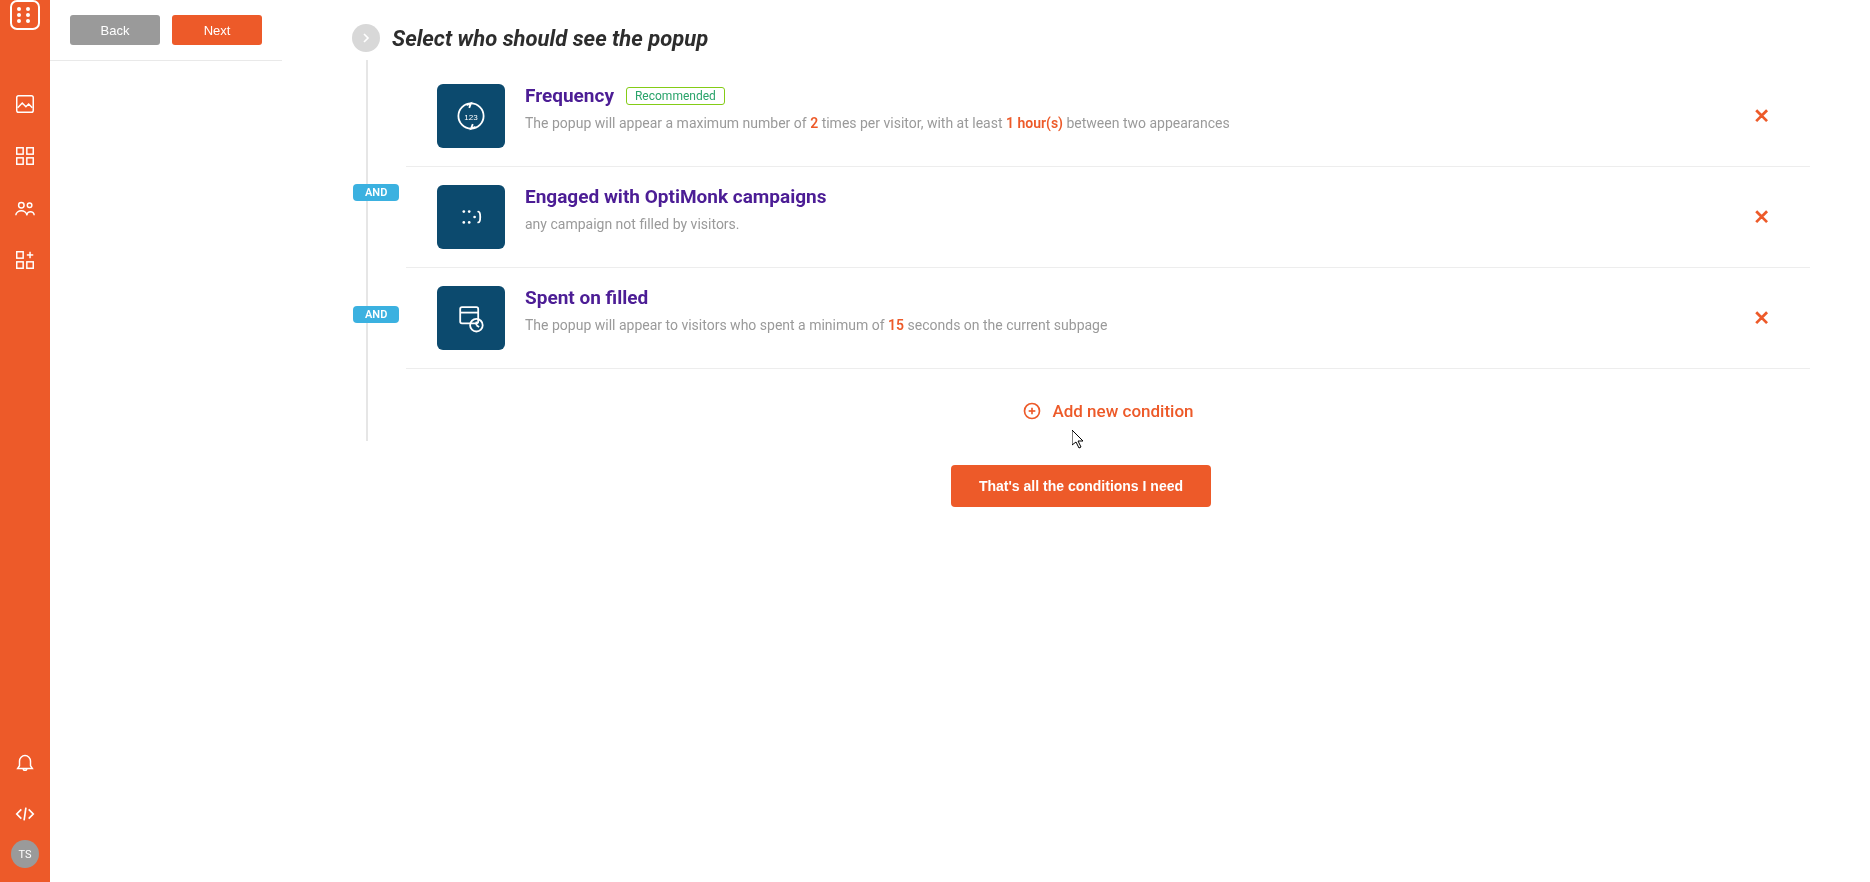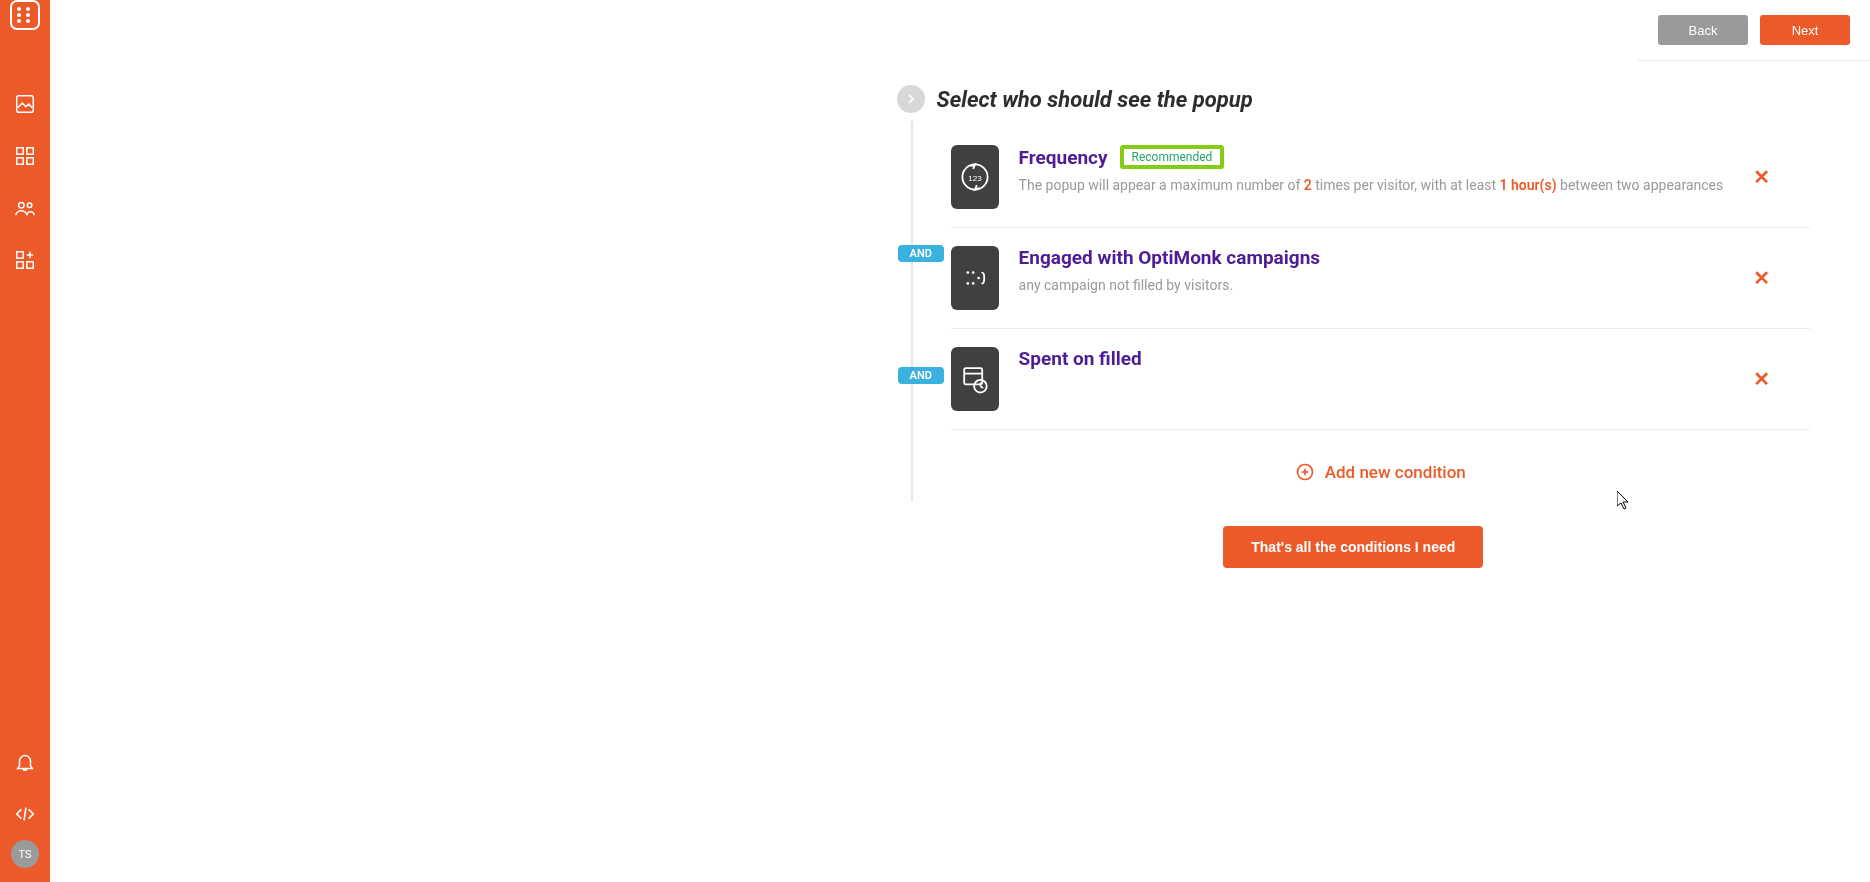--- a/index.html
+++ b/index.html
@@ -10,45 +10,45 @@
   .sidebar { width: 50px; background: #ed5a29; display: flex; flex-direction: column; align-items: center; padding-top: 0; flex-shrink: 0; }
   .logo { width: 30px; height: 30px; border: 2px solid #fff; border-radius: 7px; display: flex; align-items: center; justify-content: center; margin-bottom: 48px; }
   .logo-dots { width: 16px; height: 16px; display: grid; grid-template-columns: 1fr 1fr; grid-template-rows: 1fr 1fr 1fr; gap: 1.5px; }
   .logo-dots span { width: 4px; height: 4px; background: #fff; border-radius: 50%; }
   .nav-item { width: 50px; height: 52px; display: flex; align-items: center; justify-content: center; color: #fff; cursor: pointer; }
   .nav-item svg { width: 22px; height: 22px; }
   .nav-spacer { flex: 1; }
   .avatar { width: 28px; height: 28px; border-radius: 50%; background: #9a9a9a; color: #fff; font-size: 11px; display: flex; align-items: center; justify-content: center; margin-bottom: 14px; }
 
   
-  .main { flex: 1; display: flex; flex-direction: column; overflow: hidden; align-items: flex-end; }
+  .main { flex: 1; display: flex; flex-direction: row; overflow: hidden; }
   .topbar { height: 61px; border-bottom: 1px solid #e9e9e9; display: flex; align-items: center; justify-content: flex-end; padding: 0 20px; gap: 12px; }
   .btn { height: 30px; min-width: 90px; border-radius: 3px; font-size: 13px; cursor: pointer; border: none; color: #fff; }
   .btn-back { background: #9a9a9a; }
   .btn-next { background: #ed5a29; }
 
   .content { flex: 1; overflow-y: auto; padding: 4px 60px 40px 70px; position: relative; }
 
   .section-header { display: flex; align-items: center; gap: 12px; margin: 20px 0 14px 0; font-style: italic; }
   .circle-arrow { width: 28px; height: 28px; border-radius: 50%; background: #d8d8d8; display: flex; align-items: center; justify-content: center; color: #fff; flex-shrink: 0; }
   .circle-arrow svg { width: 16px; height: 16px; }
   .section-title { font-size: 22px; font-weight: 700; color: #2d2d2d; }
   .section-title.muted { color: #bdbdbd; }
 
   .timeline-wrap { position: relative; margin-left: 14px; padding-left: 0; }
   .timeline-line { position: absolute; left: 0; top: -6px; bottom: 0; width: 2px; background: #e6e6e6; }
 
   .card { position: relative; margin-left: 40px; padding: 18px 30px 18px 0; display: flex; align-items: flex-start; gap: 20px; border-bottom: 1px solid #ededed; }
   .card:last-of-type { border-bottom: none; }
-  .card-icon { width: 48px; height: 64px; border-radius: 6px; background: #404040; display: flex; align-items: center; justify-content: center; color: #fff; flex-shrink: 0; }
+  .card-icon { width: 68px; height: 64px; border-radius: 6px; background: #0c4a6e; display: flex; align-items: center; justify-content: center; color: #fff; flex-shrink: 0; margin-left: 31px; }
   .card-icon svg { width: 36px; height: 36px; }
   .card-body { flex: 1; }
   .card-title-row { display: flex; align-items: center; gap: 12px; margin-bottom: 6px; }
   .card-title { font-size: 19px; font-weight: 700; color: #4c1d95; }
-  .badge-rec { font-size: 12px; color: #29a36a; border: 4px solid #84cc16; border-radius: 3px; padding: 1px 8px; }
+  .badge-rec { font-size: 12px; color: #29a36a; border: 1px solid #84cc16; border-radius: 3px; padding: 1px 8px; }
   .card-desc { font-size: 14px; color: #9a9a9a; line-height: 1.5; }
   .card-desc .hl { color: #ed5a29; font-weight: 600; }
   .remove { color: #ed5a29; font-size: 20px; font-weight: 700; cursor: pointer; padding: 10px; align-self: center; }
 
   .and-chip { position: absolute; left: -13px; background: #3bb1e0; color: #fff; font-size: 11px; font-weight: 600; padding: 2px 12px; border-radius: 4px; }
 
   .add-cond { display: flex; align-items: center; justify-content: center; gap: 10px; color: #ed5a29; font-size: 17px; font-weight: 500; padding: 32px 0 20px; cursor: pointer; margin-left: 40px; }
   .add-cond svg { width: 20px; height: 20px; }
 
   .done-wrap { display: flex; justify-content: center; margin: 24px 0 40px; }
@@ -196,20 +196,23 @@
               <line x1="8" y1="14" x2="28" y2="14"></line>
               <circle cx="26" cy="28" r="7"></circle>
               <line x1="26" y1="24" x2="26" y2="28"></line>
               <line x1="26" y1="28" x2="29" y2="30"></line>
             </svg>
         </div>
         <div class="card-body">
           <div class="card-title-row">
             <div class="card-title">Spent on filled</div>
           </div>
+          <div class="card-desc">
+            <span>The popup will appear to visitors who spent a minimum of </span><span class="hl">15</span><span> seconds on the current subpage</span>
+          </div>
         </div>
         <div class="remove">✕</div>
       </div>
 
       <div class="add-cond">
         <svg viewBox="0 0 24 24" fill="none" stroke="currentColor" stroke-width="2">
             <circle cx="12" cy="12" r="9"></circle>
             <line x1="12" y1="8" x2="12" y2="16"></line>
             <line x1="8" y1="12" x2="16" y2="12"></line>
           </svg>

